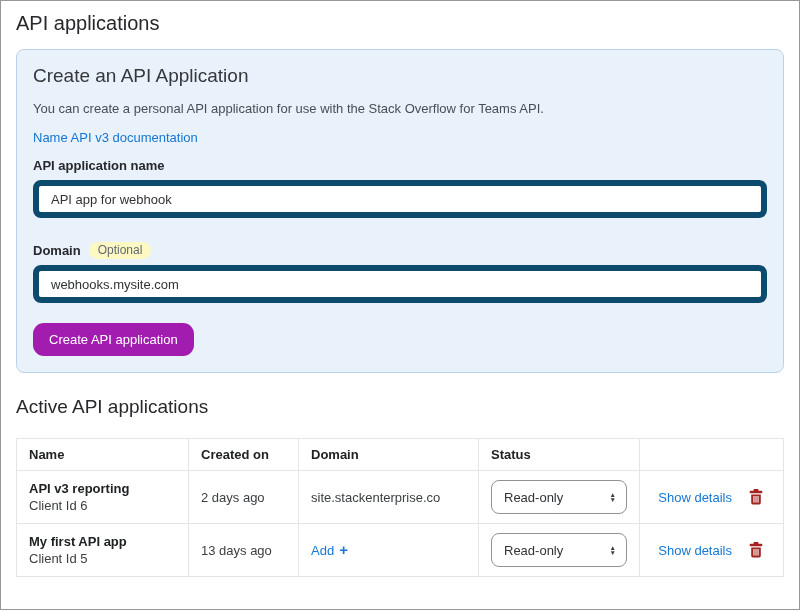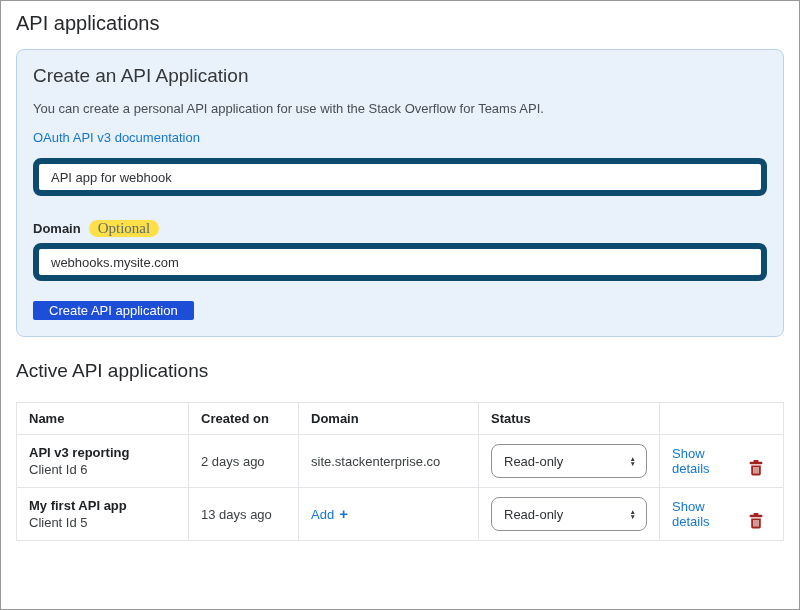--- a/index.html
+++ b/index.html
@@ -57,27 +57,26 @@
     margin-bottom: 6px;
     margin-top: 4px;
   }
   .field-label {
     font-size: 13px;
     font-weight: 700;
     color: #26282b;
     line-height: 16px;
   }
   .optional-badge {
-    font-size: 15px;
+    font-size: 12px;
     color: #63696f;
-    background: #fde047;
+    background: #fef9c3;
     border-radius: 9px;
     padding: 2px 9px;
     line-height: 13px;
-    font-family: Liberation Serif, serif;
   }
   .help-text {
     font-size: 13px;
     color: #494e53;
     line-height: 16px;
     margin-bottom: 8px;
   }
   .text-input {
     width: 100%;
     height: 38px;
@@ -87,27 +86,27 @@
     padding: 0 12px;
     font-family: "Liberation Sans", sans-serif;
     font-size: 13px;
     color: #303336;
     margin-bottom: 20px;
     outline: none;
   }
   .primary-button {
     display: inline-block;
     margin-top: 0px;
-    background: #1d4ed8;
+    background: #a21caf;
     color: #ffffff;
     border: none;
-    border-radius: 2px;
+    border-radius: 11px;
     font-family: "Liberation Sans", sans-serif;
     font-size: 13px;
-    padding: 2px 16px;
+    padding: 9px 16px;
     line-height: 15px;
     cursor: pointer;
   }
 
   
   .section-heading {
     font-size: 19px;
     font-weight: 400;
     color: #26282b;
     line-height: 23px;
@@ -162,21 +161,21 @@
   }
   .plus-icon {
     font-weight: 700;
     font-size: 15px;
     line-height: 13px;
   }
   .status-select {
     display: inline-flex;
     align-items: center;
     justify-content: space-between;
-    width: 156px;
+    width: 136px;
     height: 34px;
     background: #ffffff;
     border: 1px solid #8f9397;
     border-radius: 8px;
     padding: 0 10px 0 12px;
     cursor: pointer;
   }
   .status-select .value { font-size: 13px; color: #303336; }
   .updown {
     display: flex;
@@ -205,22 +204,25 @@
 <body>
 
 <div class="page">
 
   <h1 class="page-title">API applications</h1>
 
   <section class="create-panel">
     <h2 class="panel-heading">Create an API Application</h2>
     <p class="panel-desc">You can create a personal API application for use with the Stack Overflow for Teams API.</p>
 
-    <a href="#" class="doc-link">OAuth API v3 documentation</a>
-
+    <a href="#" class="doc-link">Name API v3 documentation</a>
+
+    <div class="field-label-row">
+      <label class="field-label">API application name</label>
+    </div>
     <input type="text" class="text-input" value="API app for webhook" style="">
 
     <div class="field-label-row">
       <label class="field-label">Domain</label>
       <span class="optional-badge">Optional</span>
     </div>
     <input type="text" class="text-input" value="webhooks.mysite.com" style="">
 
     <button class="primary-button">Create API application</button>
   </section>

